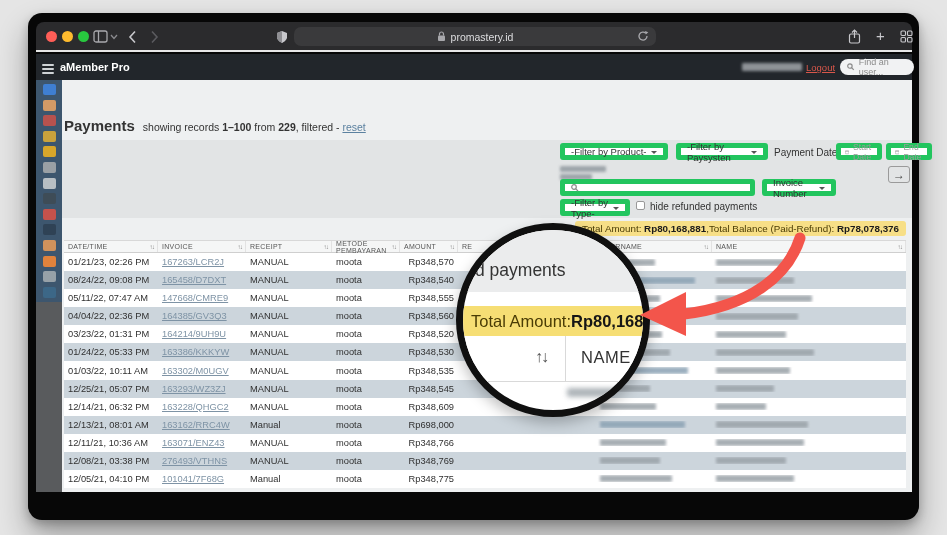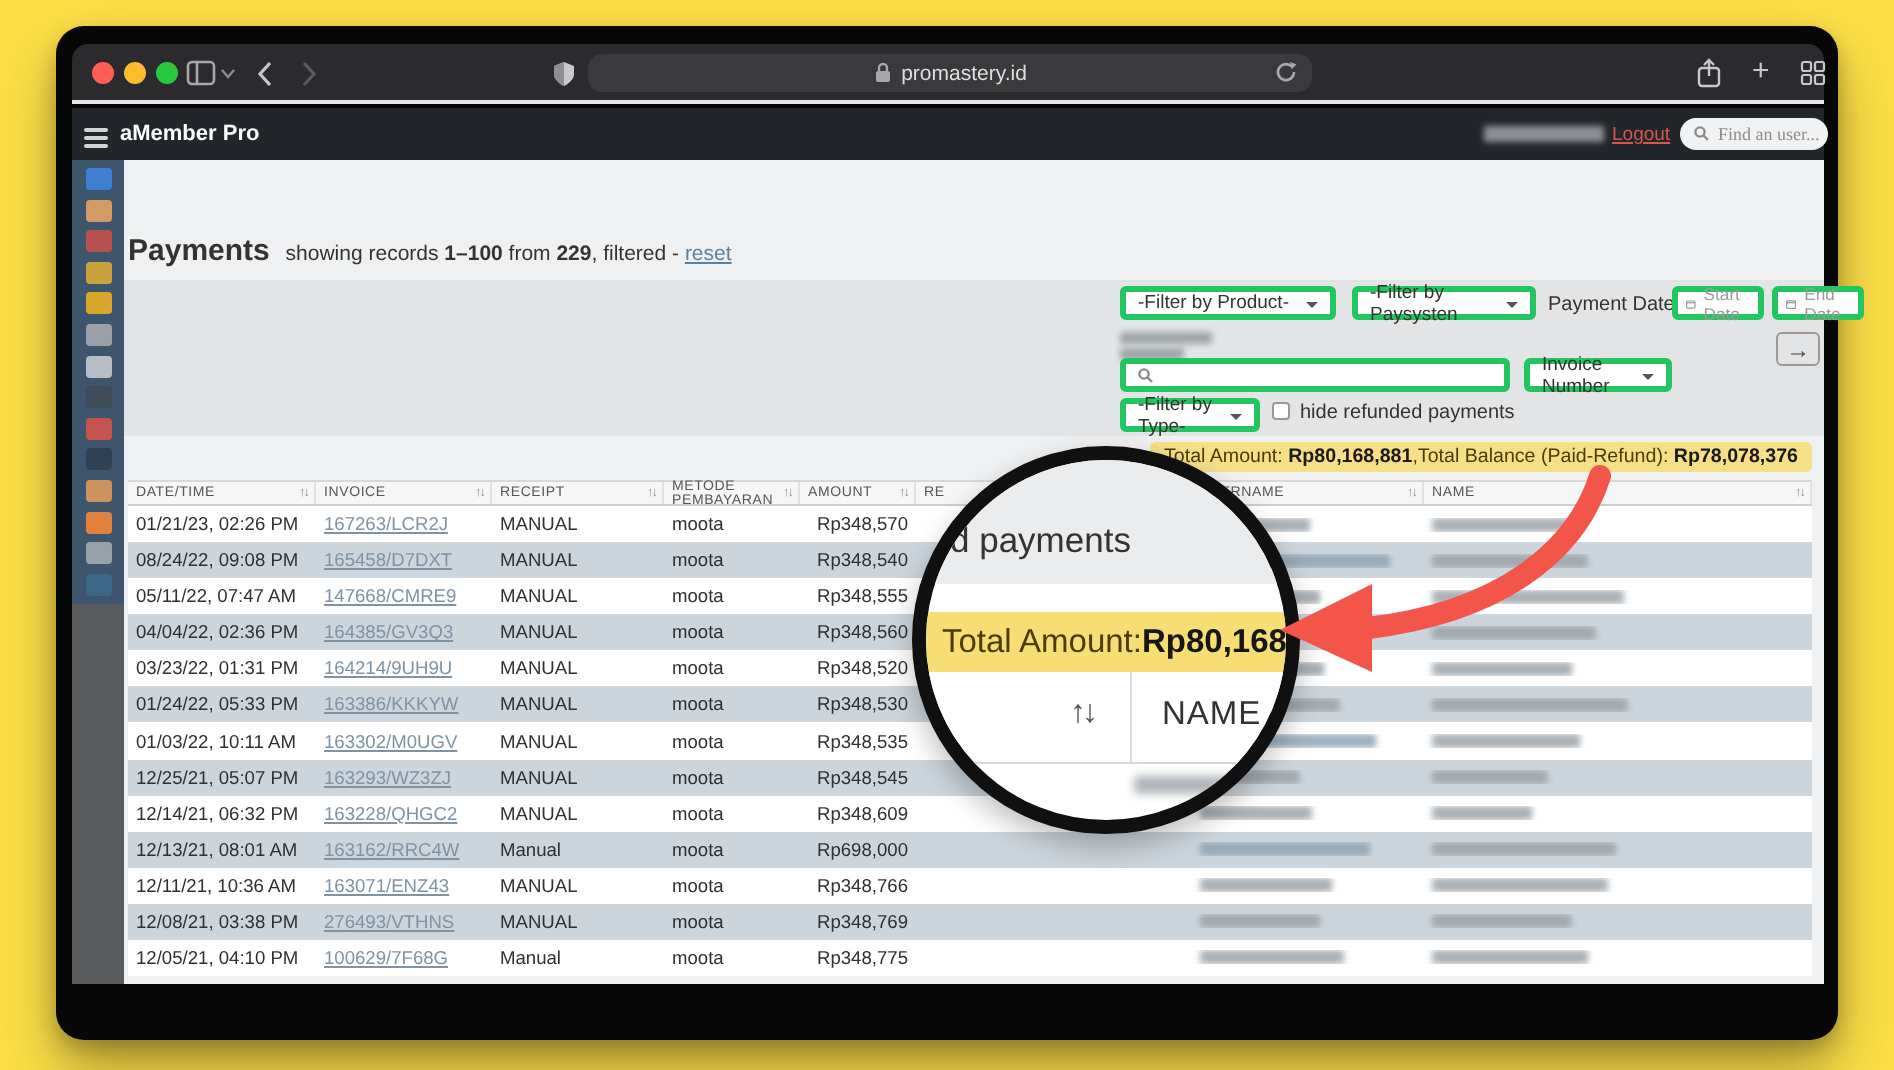--- a/index.html
+++ b/index.html
@@ -1,17 +1,17 @@
 <!DOCTYPE html>
 <html><head>
 <meta charset="utf-8">
 <style>
   * { margin:0; padding:0; box-sizing:border-box; }
   html,body { background:#ffffff; }
-  .stage { position:relative; width:947px; height:535px; background:#fde047;
+  .stage { position:relative; width:947px; height:535px; background:#e5e5e5;
            font-family:"Liberation Sans", sans-serif; overflow:hidden; }
   .abs { position:absolute; }
 
   
   .window { left:28px; top:13px; width:891px; height:507px; background:#070707;
             border-radius:14px; box-shadow:0 16px 30px rgba(0,0,0,.32), 0 4px 10px rgba(0,0,0,.22); }
 
   
   .toolbar { left:36px; top:22px; width:876px; height:30px; background:#2b2b2d;
              border-radius:8px 8px 0 0; border-bottom:2px solid #e7e7e7; }
@@ -21,41 +21,41 @@
   .urlbar { left:258px; top:5px; width:362px; height:19px; background:#3a3a3c; border-radius:7px;
             display:flex; align-items:center; justify-content:center; gap:5px; color:#dedee0; font-size:10.5px; }
   .urlbar .reload { position:absolute; right:7px; top:3px; }
 
   
   .sitehead { left:36px; top:54px; width:876px; height:26px; background:#22262b; }
   .burger span{ display:block; width:12px; height:2px; background:#cfd3d6; margin:2px 0; border-radius:1px;}
   .sitetitle { color:#fff; font-size:11px; font-weight:bold;text-align:center; }
   .logout { color:#d8574b; font-size:9.5px; text-decoration:underline; }
   .findpill { width:74px; height:16px; background:#f1f2f3; border-radius:9px; display:flex; align-items:center;
-              gap:4px; padding-left:7px; color:#8b8b8b; font-size:9px;font-family:Liberation Serif, serif; }
+              gap:4px; padding-left:7px; color:#8b8b8b; font-size:9px; }
 
   
   .page { left:36px; top:80px; width:876px; height:412px; background:#eef0f1; }
   .sidebar { left:36px; top:80px; width:26px; height:222px; background:#3d566e; display:flex; flex-direction:column;
              align-items:center; padding-top:4px; gap:4.6px; }
   .sidebar-gray { left:36px; top:302px; width:26px; height:190px; background:#595b5d; }
   .s-ic { width:13px; height:11px; border-radius:2px; }
 
   .tabbar { left:62px; top:92px; width:850px; height:21px; background:#f2f3f3; border-bottom:1px solid #d7d7d7;
             display:flex; align-items:flex-end; padding-left:2px; gap:2px; }
   .tab { font-size:10px; padding:4px 11px 4px; border:1px solid #cccccc; border-bottom:none; border-radius:3px 3px 0 0;
          background:#fafafa; color:#333; }
   .tab.active { background:#e4574c; border-color:#e4574c; color:#fff; }
 
   .heading { left:64px; top:117px; color:#333; font-size:10.5px; }
   .heading .title { font-size:15px; font-weight:bold; margin-right:5px; }
   .reset { color:#5b81a0; text-decoration:underline; }
 
   .filterpanel { left:62px; top:140px; width:850px; height:78px; background:#e2e4e5; }
-  .ctl { position:absolute; background:#fff; border:3px solid #22c55e; border-radius:3px; font-size:9.5px; color:#333;
+  .ctl { position:absolute; background:#fff; border:5px solid #22c55e; border-radius:3px; font-size:9.5px; color:#333;
          display:flex; align-items:center; padding:0 6px; height:17px; }
   .sel::after { content:""; margin-left:auto; border:3.5px solid transparent; border-top-color:#555; transform:translateY(2px); }
   .datein { color:#9a9a9a; gap:4px; }
   .lbl { position:absolute; font-size:10px; color:#333; }
   .arrowbtn { position:absolute; width:23px; height:19px; border:1px solid #9a9a9a; border-radius:3px; display:flex;
               align-items:center; justify-content:center; font-size:12px; color:#444; }
   .blurline { position:absolute; background:#8d959b; filter:blur(1.6px); border-radius:1px; opacity:.8; }
 
   .totalstrip { position:absolute; top:221px; right:41px; background:#f7df87; border-radius:3px; padding:2px 7px;
                 font-size:9.8px; color:#4a3c05; white-space:nowrap; }
@@ -439,21 +439,21 @@
         <div class="cell c5"></div>
         <div class="cell c6">
           <span class="redact" style="width: 60px;"></span>
         </div>
         <div class="cell c7">
           <span class="redact" style="width: 70px;"></span>
         </div>
       </div>
       <div class="row">
         <div class="cell c0">12/05/21, 04:10 PM</div>
-        <div class="cell c1"><a class="invlink">100629/7F68G</a></div>
+        <div class="cell c1"><a class="invlink">101041/7F68G</a></div>
         <div class="cell c2">Manual</div>
         <div class="cell c3">moota</div>
         <div class="cell c4">Rp348,775</div>
         <div class="cell c5"></div>
         <div class="cell c6">
           <span class="redact" style="width: 72px;"></span>
         </div>
         <div class="cell c7">
           <span class="redact" style="width: 78px;"></span>
         </div>

